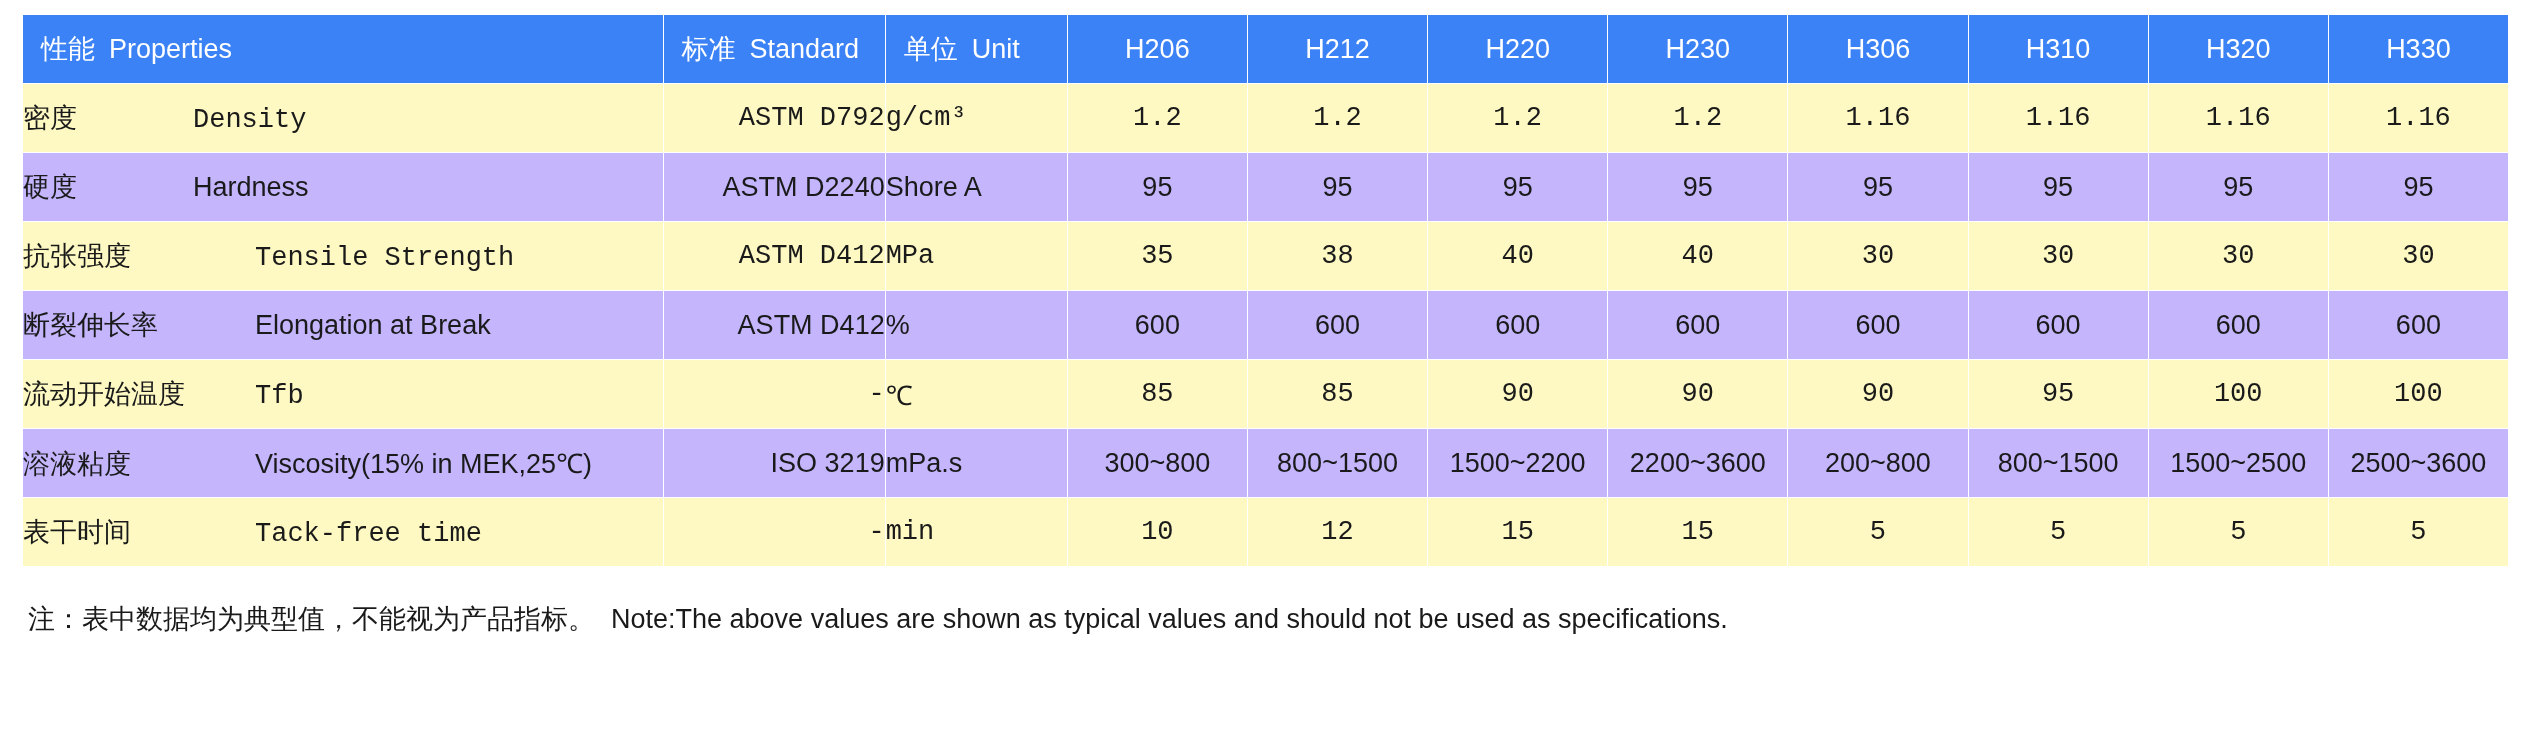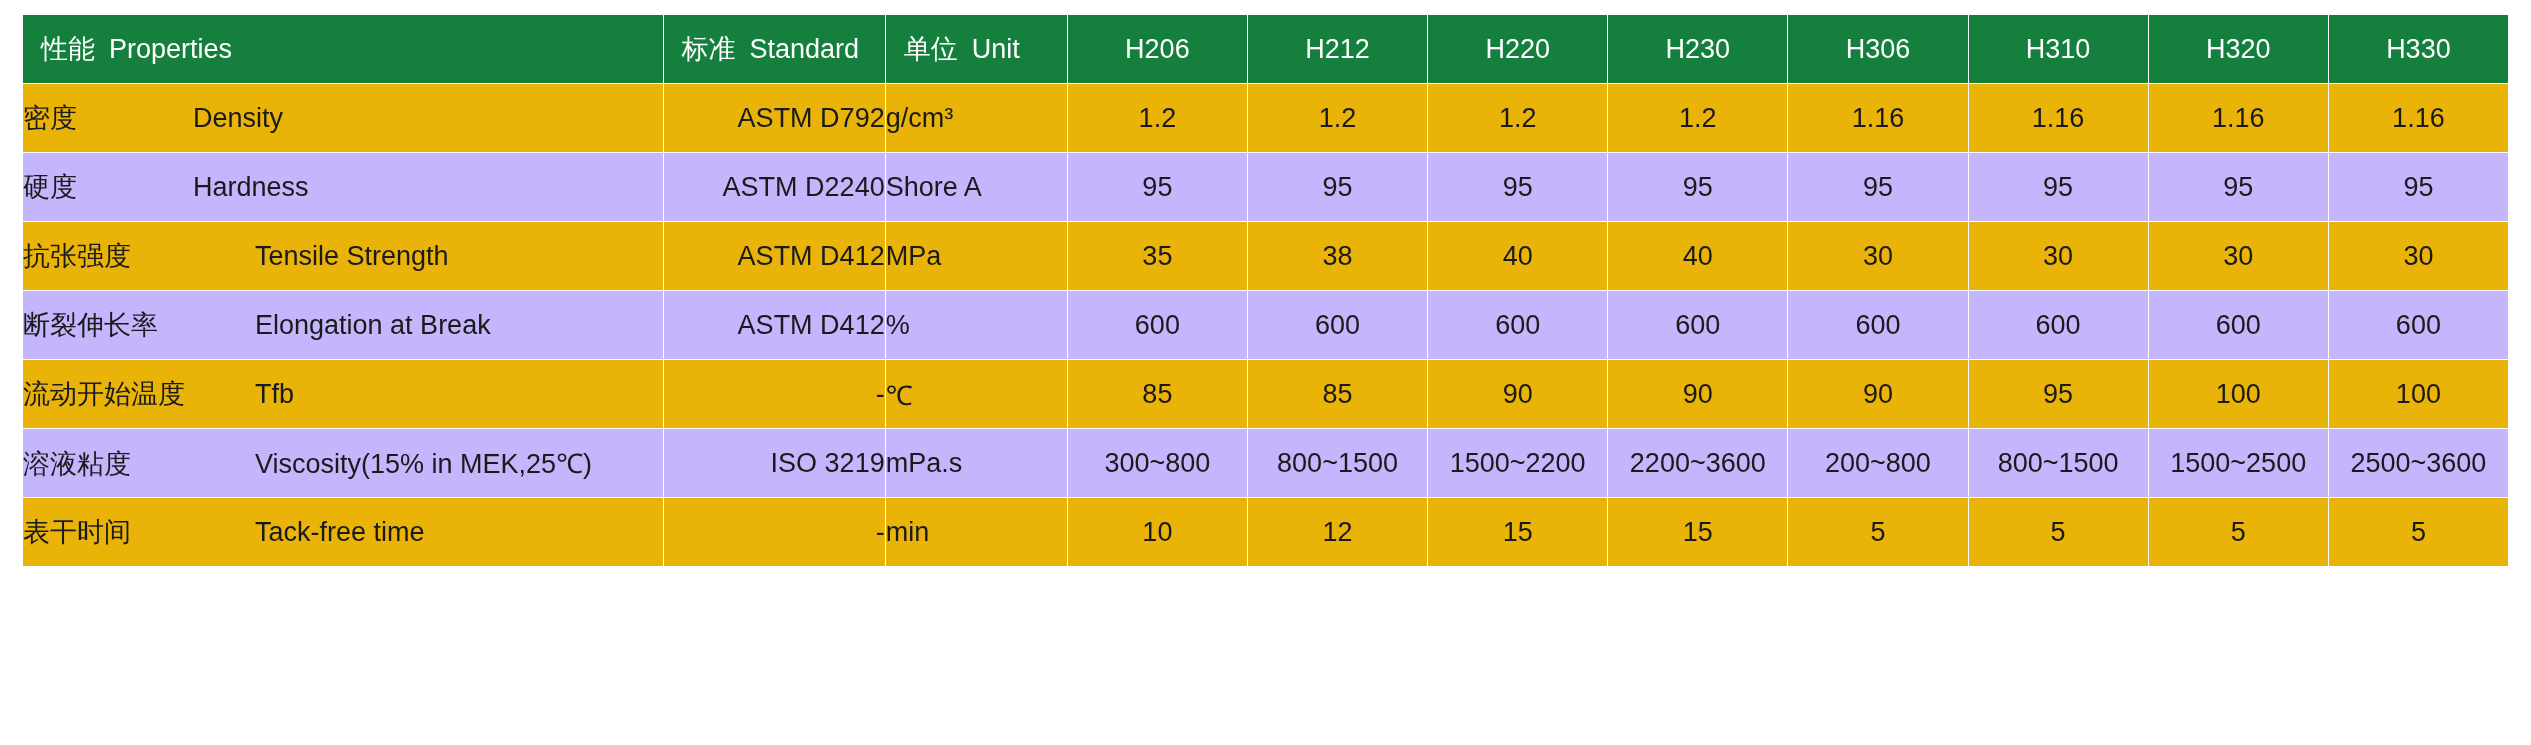--- a/index.html
+++ b/index.html
@@ -30,33 +30,33 @@
 
   table.spec th, table.spec td {
     border: 1px solid #ffffff;
     padding: 0;
     height: 68px;
     vertical-align: middle;
     font-size: 27px;
     font-weight: normal;
   }
   thead th {
-    background: #15803d;
+    background: #3b82f6;
     color: #ffffff;
     font-size: 27px;
     text-align: center;
   }
   thead th.left-head {
     text-align: left;
     padding-left: 18px;
   }
   thead th .cn {
     margin-right: 14px;
   }
-  tbody tr.odd td { background: #eab308; }
+  tbody tr.odd td { background: #fef9c3; font-family: Liberation Mono, monospace; }
   tbody tr.even td { background: #c4b5fd; }
 
   td.prop {
     text-align: left;
     padding-left: 18px;
     white-space: nowrap;
   }
   td.prop .cn {
     display: inline-block;
     min-width: 170px;
@@ -214,13 +214,16 @@
         <td class="val">15</td>
         <td class="val">15</td>
         <td class="val">5</td>
         <td class="val">5</td>
         <td class="val">5</td>
         <td class="val">5</td>
       </tr>
     </tbody>
   </table>
 
+  <div class="note">
+    <span>注：表中数据均为典型值，不能视为产品指标。</span><span class="sp"></span><span>Note:The above values are shown as typical values and should not be used as specifications.</span>
+  </div>
 </div>
 
 </body></html>

